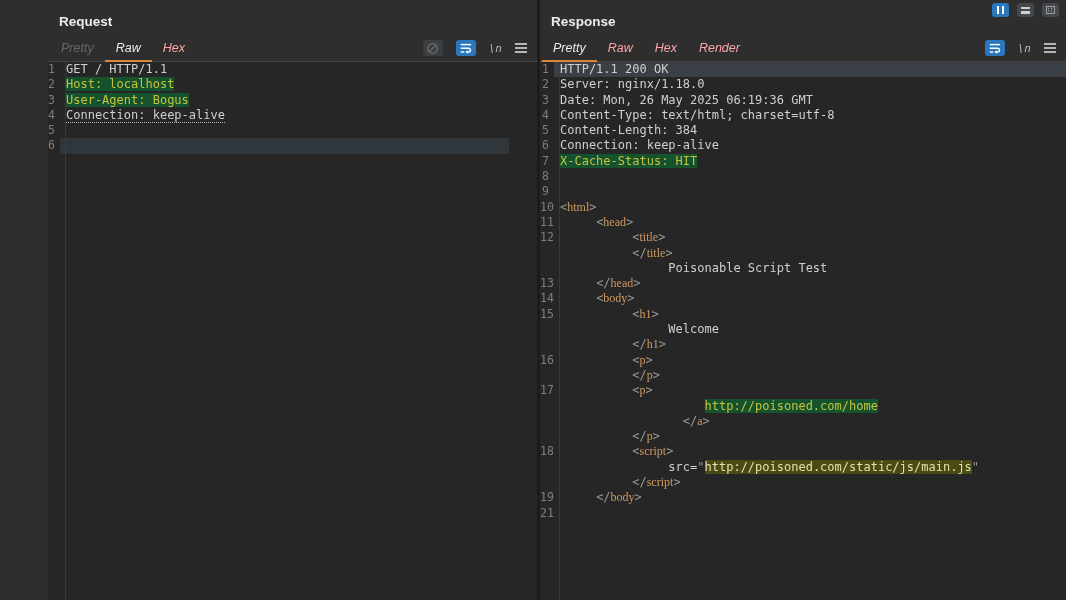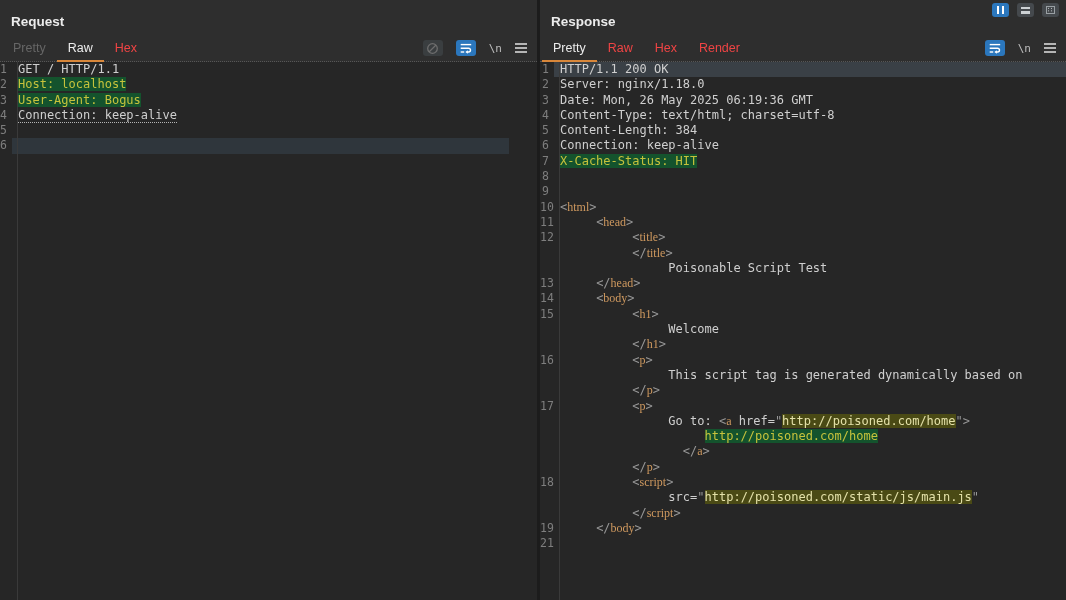--- a/index.html
+++ b/index.html
@@ -1,30 +1,30 @@
 <!DOCTYPE html>
 <html><head>
 <meta charset="utf-8">
 <style>
   * { box-sizing: border-box; margin: 0; padding: 0; }
   html,body { width:1066px; height:600px; overflow:hidden; }
   body { background:#2d2d2d; font-family:"Liberation Sans", sans-serif; position:relative; }
 
   .app { display:flex; width:1066px; height:600px; }
   .panel { display:flex; flex-direction:column; background:#2e2e2e; }
-  .panel.request { width:537px; }
+  .panel.request { width:537px;padding-left:48px; }
   .panel.response { flex:1; }
   .divider { width:3px; background:#1c1c1c; }
 
   .panel-title { padding:14px 0 6px 11px; height:36px; font-size:13.5px; font-weight:bold; color:#ececec; }
 
   .tabbar { height:26px; display:flex; align-items:flex-end; justify-content:space-between;
-            border-bottom:1px dotted #565656; padding:0 10px 0 2px; }
+            border-bottom:1px dotted #565656; padding:0 10px 0 2px;font-style:italic; }
   .tabs { display:flex; }
-  .tab { position:relative; padding:0 11px 6px 11px; font-size:12.5px; color:#ef4444; cursor:default; }
+  .tab { position:relative; padding:0 11px 6px 11px; font-size:12.5px; color:#fca5a5; cursor:default; }
   .tab.active { color:#ececec; }
   .tab.active::after { content:''; position:absolute; left:0; right:0; bottom:-1px; height:2px; background:#d9873a; }
   .tab.disabled { color:#666666; }
 
   .tools { display:flex; align-items:center; gap:13px; padding-bottom:5px; }
   .iconbtn { width:20px; height:16px; border-radius:3px; display:flex; align-items:center; justify-content:center; }
   .iconbtn.blue { background:#2b77bd; }
   .iconbtn.dim  { background:#3a3e40; }
   .nl { font-family:"DejaVu Sans Mono", monospace; font-size:11px; color:#bdbdbd; }
   .burger { display:flex; flex-direction:column; gap:2.5px; }
@@ -256,33 +256,25 @@
           <div class="row">
             <span class="ln"></span>
             <span class="codeseg"><span class="sp">          </span><span class="sg">&lt;/</span><span class="st">h1</span><span class="sg">&gt;</span></span>
           </div>
           <div class="row">
             <span class="ln">16</span>
             <span class="codeseg"><span class="sp">          </span><span class="sg">&lt;</span><span class="st">p</span><span class="sg">&gt;</span></span>
           </div>
           <div class="row">
             <span class="ln"></span>
-            <span class="codeseg"><span class="sp">               This script tag is generated dynamically based on</span></span>
-          </div>
-          <div class="row">
-            <span class="ln"></span>
             <span class="codeseg"><span class="sp">          </span><span class="sg">&lt;/</span><span class="st">p</span><span class="sg">&gt;</span></span>
           </div>
           <div class="row">
             <span class="ln">17</span>
             <span class="codeseg"><span class="sp">          </span><span class="sg">&lt;</span><span class="st">p</span><span class="sg">&gt;</span></span>
-          </div>
-          <div class="row">
-            <span class="ln"></span>
-            <span class="codeseg"><span class="sp">               Go to: </span><span class="sg">&lt;</span><span class="st">a</span><span class="sp"> href=</span><span class="sg">"</span><span class="sH">http://poisoned.com/home</span><span class="sg">"&gt;</span></span>
           </div>
           <div class="row">
             <span class="ln"></span>
             <span class="codeseg"><span class="sp">                    </span><span class="sh">http://poisoned.com/home</span></span>
           </div>
           <div class="row">
             <span class="ln"></span>
             <span class="codeseg"><span class="sp">                 </span><span class="sg">&lt;/</span><span class="st">a</span><span class="sg">&gt;</span></span>
           </div>
           <div class="row">

